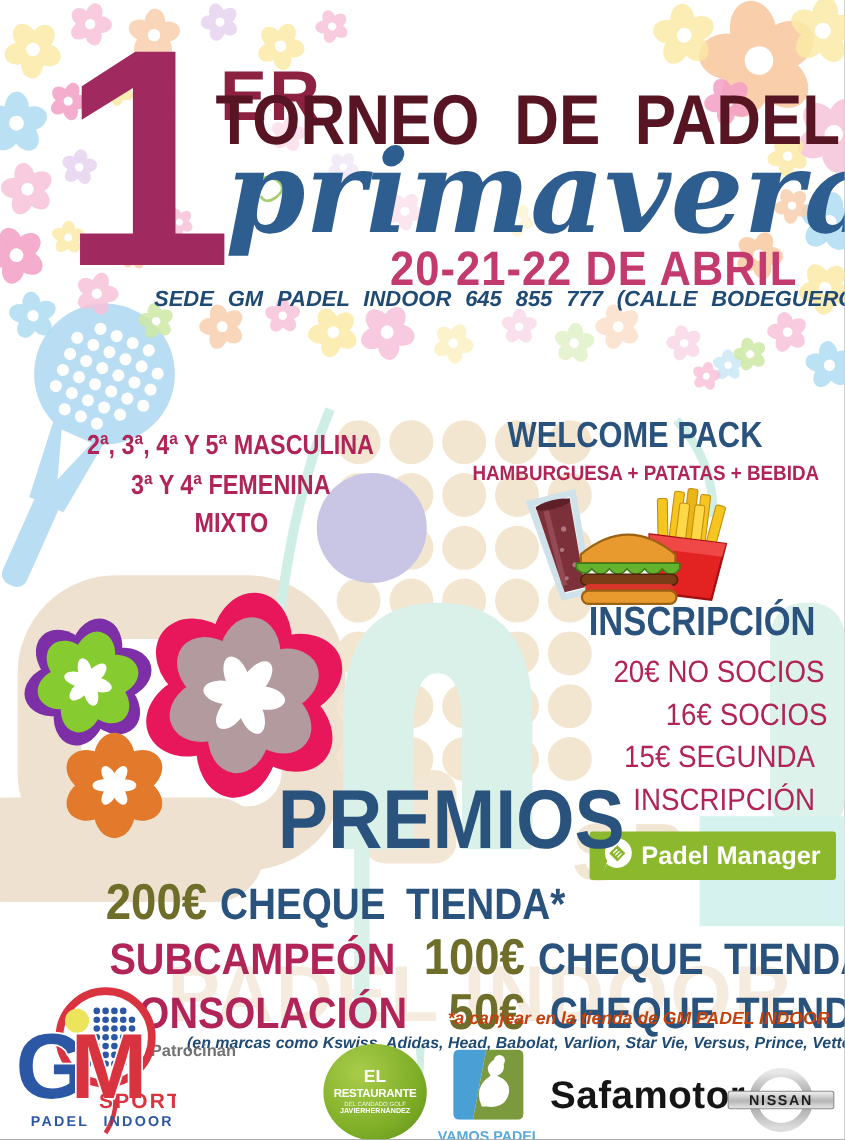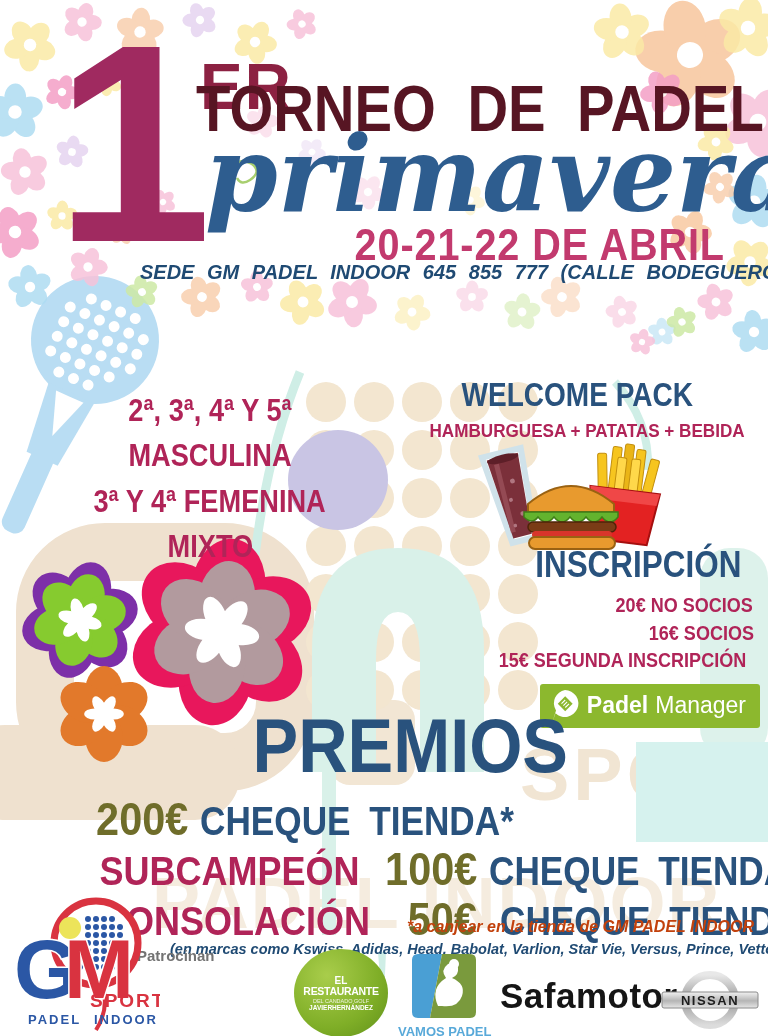--- a/index.html
+++ b/index.html
@@ -23,36 +23,36 @@
           font-style:italic;font-weight:bold;font-size:104px;line-height:1.05;color:#2e5d8f;}
   .dates{left:320px;top:220px;width:440px;text-align:center;font-size:44px;font-weight:bold;
          color:#c23a6e;letter-spacing:1px;}
   .venue{left:140px;top:261px;width:628px;text-align:center;font-size:20px;font-weight:bold;
          font-style:italic;color:#1f4a73;word-spacing:7px;white-space:nowrap;}
 
   
   .h-nav{color:#29527d;font-weight:bold;margin:0;}
   .categories{left:40px;top:380px;width:340px;text-align:center;}
   .categories h2{font-size:34px;}
-  .categories li{list-style:none;font-size:32px;font-weight:bold;color:#b02458;line-height:1.42;}
+  .categories li{list-style:none;font-size:25px;font-weight:bold;color:#b02458;line-height:1.42;}
   .categories ul{margin:8px 0 0;padding:0;}
 
   .welcome{left:412px;top:376px;width:330px;text-align:center;}
   .welcome h2{font-size:33px;}
   .welcome .desc{margin-top:6px;font-size:19px;font-weight:bold;color:#b02458;white-space:nowrap;}
   .food{left:458px;top:438px;width:225px;height:112px;}
 
   .inscription{left:380px;top:544px;width:380px;text-align:right;}
   .inscription h2{font-size:37px;}
-  .inscription li{list-style:none;font-size:20px;font-weight:bold;color:#b02458;line-height:1.38;}
+  .inscription li{list-style:none;font-size:28px;font-weight:normal;color:#b02458;line-height:1.38;}
   .inscription ul{margin:6px 0 0;padding:0;}
   .pm-badge{display:inline-flex;align-items:center;gap:7px;background:#8cb82e;border-radius:3px;
             padding:5px 14px 5px 10px;margin-top:9px;}
   .pm-badge .w1{font-size:23px;font-weight:bold;color:#fff;}
-  .pm-badge .w2{font-size:23px;font-weight:normal;color:#fff;}
+  .pm-badge .w2{font-size:23px;font-weight:bold;color:#fff;}
 
   .premios-h{left:80px;top:708px;width:660px;text-align:center;font-size:76px;font-weight:bold;
              color:#29527d;line-height:1;}
   .pz-rows{left:85px;top:792px;width:665px;}
   .pz-row{display:flex;align-items:baseline;height:50px;}
   .pz-label{flex:0 0 240px;text-align:center;font-size:40px;font-weight:bold;color:#b02458;white-space:nowrap;}
   .pz-amount{flex:0 0 115px;text-align:center;font-size:46px;font-weight:bold;color:#6f6d2a;}
   .pz-reward{flex:1;text-align:left;font-size:40px;font-weight:bold;color:#29527d;
              white-space:nowrap;word-spacing:10px;}
 
@@ -60,21 +60,21 @@
   .fn2{left:170px;top:941px;width:600px;text-align:center;font-size:14.5px;font-weight:bold;
        font-style:italic;color:#1f4a73;white-space:nowrap;}
   .patrocinan{left:137px;top:947px;font-size:15px;font-weight:bold;color:#737373;}
 
   
   .gm-logo{left:6px;top:888px;width:154px;height:148px;}
   .rest-logo{left:294px;top:949px;width:94px;height:88px;border-radius:50%;
              background:radial-gradient(circle at 35% 30%,#a9cd4b,#7fae27 60%,#5f8f1a);
              color:#fff;display:flex;flex-direction:column;justify-content:center;align-items:center;
              text-align:center;font-weight:bold;line-height:1.12;}
-  .rest-logo .r1{font-size:10px;}.rest-logo .r2{font-size:10.5px;letter-spacing:-.3px;}
+  .rest-logo .r1{font-size:16px;}.rest-logo .r2{font-size:10.5px;letter-spacing:-.3px;}
   .rest-logo .r3{font-size:5.5px;font-weight:normal;opacity:.85;}
   .rest-logo .r4{font-size:6.5px;}
   .vamos{left:398px;top:954px;width:92px;text-align:center;}
   .vamos .vp-label{margin-top:2px;font-size:13px;font-weight:bold;color:#58a9d9;white-space:nowrap;}
   .safamotor{left:500px;top:976px;font-size:35px;font-weight:bold;color:#151515;letter-spacing:.5px;}
   .nissan{left:655px;top:970px;width:110px;height:62px;}
 
   
   .wm{font-family:"Liberation Sans",sans-serif;font-weight:bold;}
 </style>

